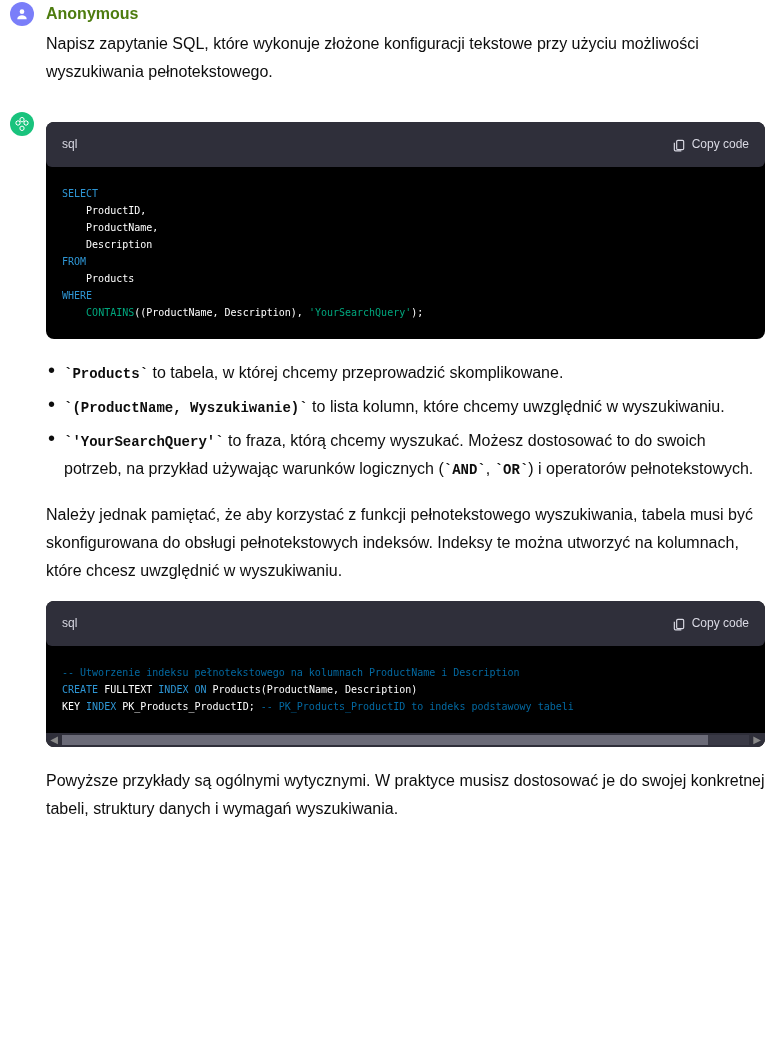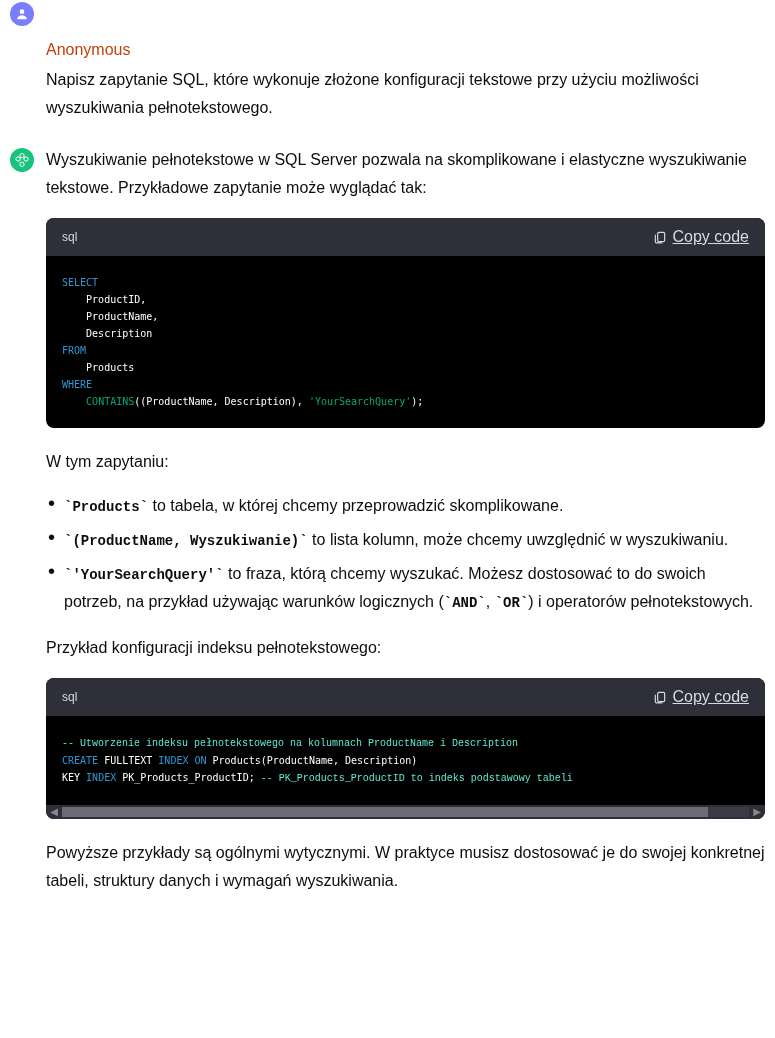--- a/index.html
+++ b/index.html
@@ -34,68 +34,67 @@
   .avatar.user svg { width: 14px; height: 14px; }
   .avatar.bot {
     background: #19c37d;
   }
   .avatar.bot svg { width: 16px; height: 16px; }
   .content {
     flex: 1;
     min-width: 0;
   }
   .author {
-    font-weight: 400;
-    color: #c2410c;
+    font-weight: 700;
+    color: #4d7c0f;
     margin-bottom: 2px;
-    margin-top: 36px;
   }
   .body p {
     margin-bottom: 16px;
   }
   .body p:last-child { margin-bottom: 0; }
   .codeblock {
     background: #000000;
     border-radius: 8px;
     margin: 12px 0 20px 0;
     overflow: hidden;
     position: relative;
   }
   .codeheader {
     background: #2f2f3a;
     color: #d9d9e3;
     font-size: 12px;
-    padding: 5px 16px;
+    padding: 12px 16px;
     display: flex;
     justify-content: space-between;
     align-items: center;
+    border-radius: 6px;
   }
   .copybtn {
     display: flex;
     align-items: center;
     gap: 6px;
     cursor: pointer;
     color: #d9d9e3;
-    font-size: 16px;
-    text-decoration: underline;
+    font-size: 12px;
   }
   .copybtn svg { width: 14px; height: 14px; }
   .codebody {
     padding: 18px 16px;
     font-family: "Consolas", "Monaco", monospace;
     font-size: 10px;
     line-height: 1.7;
     color: #ffffff;
     overflow-x: auto;
     white-space: pre;
   }
   .tok-kw { color: #2e95d3; }
   .tok-fn { color: #00a67d; }
   .tok-str { color: #00a67d; }
-  .tok-com { color: #5eead4; font-family: Liberation Mono, monospace; }
+  .tok-com { color: #0369a1; }
   .tok-plain { color: #ffffff; }
   ul.bullets {
     list-style: none;
     margin: 0 0 18px 0;
   }
   ul.bullets li {
     position: relative;
     padding-left: 18px;
     margin-bottom: 6px;
   }
@@ -166,21 +165,20 @@
 
 <div class="msg">
   <div class="avatar bot">
     <svg viewBox="0 0 24 24" fill="none" stroke="white" stroke-width="1.5">
         <path d="M12 2l3 1.7v3.5L12 9 9 7.2V3.7L12 2zm6 5l3 1.7v3.5L18 14l-3-1.8V8.7L18 7zM6 7l3 1.7v3.5L6 14l-3-1.8V8.7L6 7zm6 8l3 1.7v3.5L12 22l-3-1.8v-3.5L12 15z"></path>
       </svg>
   </div>
   <div class="content">
     <div class="body">
 
-      <p>Wyszukiwanie pełnotekstowe w SQL Server pozwala na skomplikowane i elastyczne wyszukiwanie tekstowe. Przykładowe zapytanie może wyglądać tak:</p>
 
       <div class="codeblock">
         <div class="codeheader">
           <span>sql</span>
           <span class="copybtn">
             <svg viewBox="0 0 24 24" fill="none" stroke="currentColor" stroke-width="2">
                 <rect x="8" y="4" width="12" height="16" rx="2"></rect>
                 <path d="M4 8v12a2 2 0 002 2h10"></path>
               </svg>
             <span>Copy code</span>
@@ -189,35 +187,34 @@
         <div class="codebody"><span class="tok-kw">SELECT</span>
 <span class="tok-plain">    ProductID,</span>
 <span class="tok-plain">    ProductName,</span>
 <span class="tok-plain">    Description</span>
 <span class="tok-kw">FROM</span>
 <span class="tok-plain">    Products</span>
 <span class="tok-kw">WHERE</span>
 <span class="tok-plain">    </span><span class="tok-fn">CONTAINS</span><span class="tok-plain">((ProductName, Description), </span><span class="tok-str">'YourSearchQuery'</span><span class="tok-plain">);</span></div>
       </div>
 
-      <p>W tym zapytaniu:</p>
 
       <ul class="bullets">
         <li>
           <code class="inline">`<span>Products</span>`</code><span> to tabela, w której chcemy przeprowadzić skomplikowane.</span>
         </li>
         <li>
-          <code class="inline">`<span>(ProductName, Wyszukiwanie)</span>`</code><span> to lista kolumn, może chcemy uwzględnić w wyszukiwaniu.</span>
+          <code class="inline">`<span>(ProductName, Wyszukiwanie)</span>`</code><span> to lista kolumn, które chcemy uwzględnić w wyszukiwaniu.</span>
         </li>
         <li>
           <code class="inline">`<span>'YourSearchQuery'</span>`</code><span> to fraza, którą chcemy wyszukać. Możesz dostosować to do swoich potrzeb, na przykład używając warunków logicznych (</span><code class="inline">`<span>AND</span>`</code><span>, </span><code class="inline">`<span>OR</span>`</code><span>) i operatorów pełnotekstowych.</span>
         </li>
       </ul>
 
-      <p>Przykład konfiguracji indeksu pełnotekstowego:</p>
+      <p>Należy jednak pamiętać, że aby korzystać z funkcji pełnotekstowego wyszukiwania, tabela musi być skonfigurowana do obsługi pełnotekstowych indeksów. Indeksy te można utworzyć na kolumnach, które chcesz uwzględnić w wyszukiwaniu.</p>
 
       <div class="codeblock scrollwrap">
         <div class="codeheader">
           <span>sql</span>
           <span class="copybtn">
             <svg viewBox="0 0 24 24" fill="none" stroke="currentColor" stroke-width="2">
                 <rect x="8" y="4" width="12" height="16" rx="2"></rect>
                 <path d="M4 8v12a2 2 0 002 2h10"></path>
               </svg>
             <span>Copy code</span>

